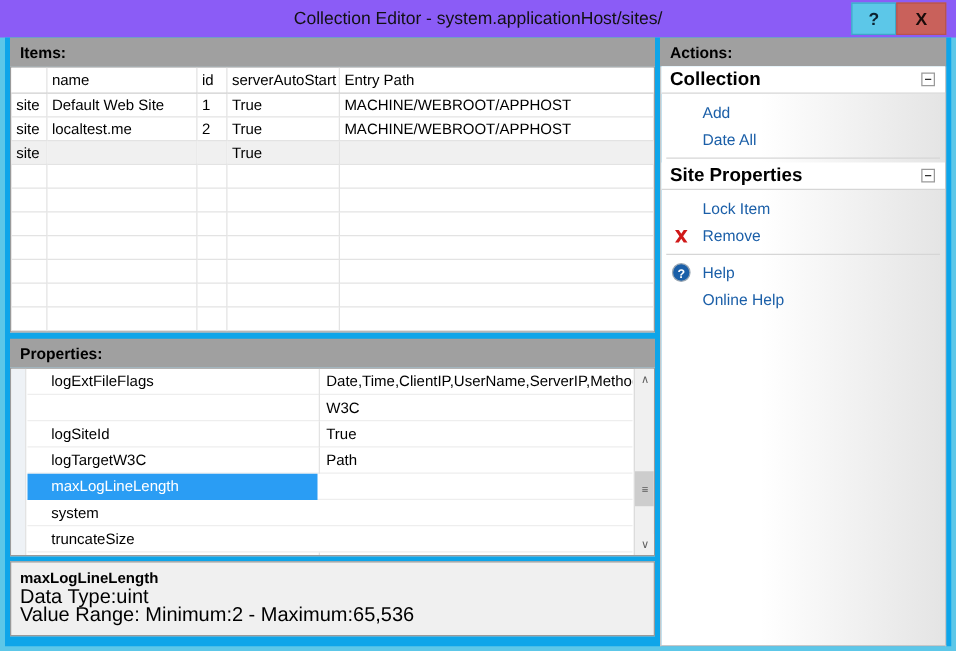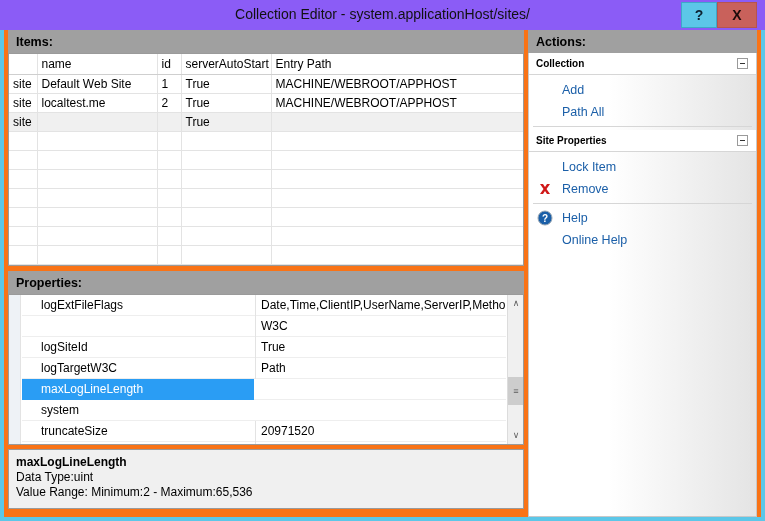--- a/index.html
+++ b/index.html
@@ -43,21 +43,21 @@
     cursor: default;
   }
   #btn-help { right: 48px; background: #5cc7e8; color: #0c2230; }
   #btn-close { right: 8px; width: 40px; background: #c9615b; color: #1a0b0a; border-color: #b7544e; }
 
   
   #client {
     position: absolute;
     left: 4px; top: 30px;
     width: 757px; height: 487px;
-    background: #f97316;
+    background: #0ea5e9;
     padding-left: 40px;
   }
 
   
   #left-col {
     position: absolute;
     left: 4px; top: 0;
     width: 516px; height: 487px;
   }
 
@@ -183,41 +183,41 @@
   
   #desc-box {
     position: absolute; left: 0; top: 178px;
     width: 516px; height: 60px;
     background: #f0f0f0;
     border: 1px solid #9a9a9a;
     padding: 5px 7px;
     line-height: 15px;
   }
   #desc-title { font-weight: bold; font-size: 12px; }
-  .desc-line { font-size: 12px; }
+  .desc-line { font-size: 16px; }
 
   
   #right-col {
     position: absolute;
     left: 524px; top: 0;
     width: 229px; height: 456px;
   }
   #actions-body {
     position: absolute; left: 0; top: 23px;
     width: 229px; height: 464px;
     background: linear-gradient(to right, #ffffff 0%, #ffffff 35%, #e4e4e4 100%);
     border: 1px solid #c8c8c8;
     border-top: none;
     overflow: hidden;
   }
   .act-header {
     position: relative;
     height: 22px; line-height: 22px;
     font-weight: bold;
-    font-size: 10px;
+    font-size: 15px;
     padding-left: 7px;
     color: #000;
     background: #ffffff;
     border-bottom: 1px solid #d6d6d6;
   }
   .act-collapse {
     position: absolute; right: 8px; top: 5px;
     width: 11px; height: 11px;
     border: 1px solid #9a9a9a;
     background: #ffffff;
@@ -371,21 +371,20 @@
                 <div class="pv">Path</div>
               </div>
               <div class="prow selected">
                 <div class="pk">maxLogLineLength</div>
               </div>
               <div class="prow">
                 <div class="pk">system</div>
               </div>
               <div class="prow">
                 <div class="pk">truncateSize</div>
-                <div class="pv">20971520</div>
               </div>
               <div class="prow lastrow">
                 <div class="pk">name</div>
                 <div class="pv"></div>
               </div>
             </div>
 
           <div id="props-sb">
             <div class="sb-arrow" id="sb-up">∧</div>
             <div id="sb-thumb">≡</div>
@@ -400,21 +399,21 @@
         </div>
       </div>
     </div>
 
     <div id="right-col">
       <div class="section-label">Actions:</div>
       <div id="actions-body">
           <div class="act-header"><span>Collection</span><span class="act-collapse"></span></div>
           <div class="act-spacer"></div>
           <div class="act-item"><span>Add</span></div>
-          <div class="act-item"><span>Path All</span></div>
+          <div class="act-item"><span>Date All</span></div>
           <div class="act-sep"></div>
           <div class="act-header"><span>Site Properties</span><span class="act-collapse"></span></div>
           <div class="act-spacer"></div>
           <div class="act-item"><span>Lock Item</span></div>
           <div class="act-item"><span class="act-icon"><svg width="16" height="16" viewBox="0 0 16 16">
                 <path d="M3 3 L6 3 L8 6 L10 3 L13 3 L9.5 8 L13 13 L10 13 L8 10 L6 13 L3 13 L6.5 8 Z" fill="#d01919"></path>
               </svg></span><span>Remove</span></div>
           <div class="act-sep"></div>
           <div class="act-item"><span class="act-icon"><svg width="16" height="16" viewBox="0 0 16 16">
                 <circle cx="8" cy="8" r="7" fill="#1a5fa8" stroke="#9aa7b3" stroke-width="1"></circle>

